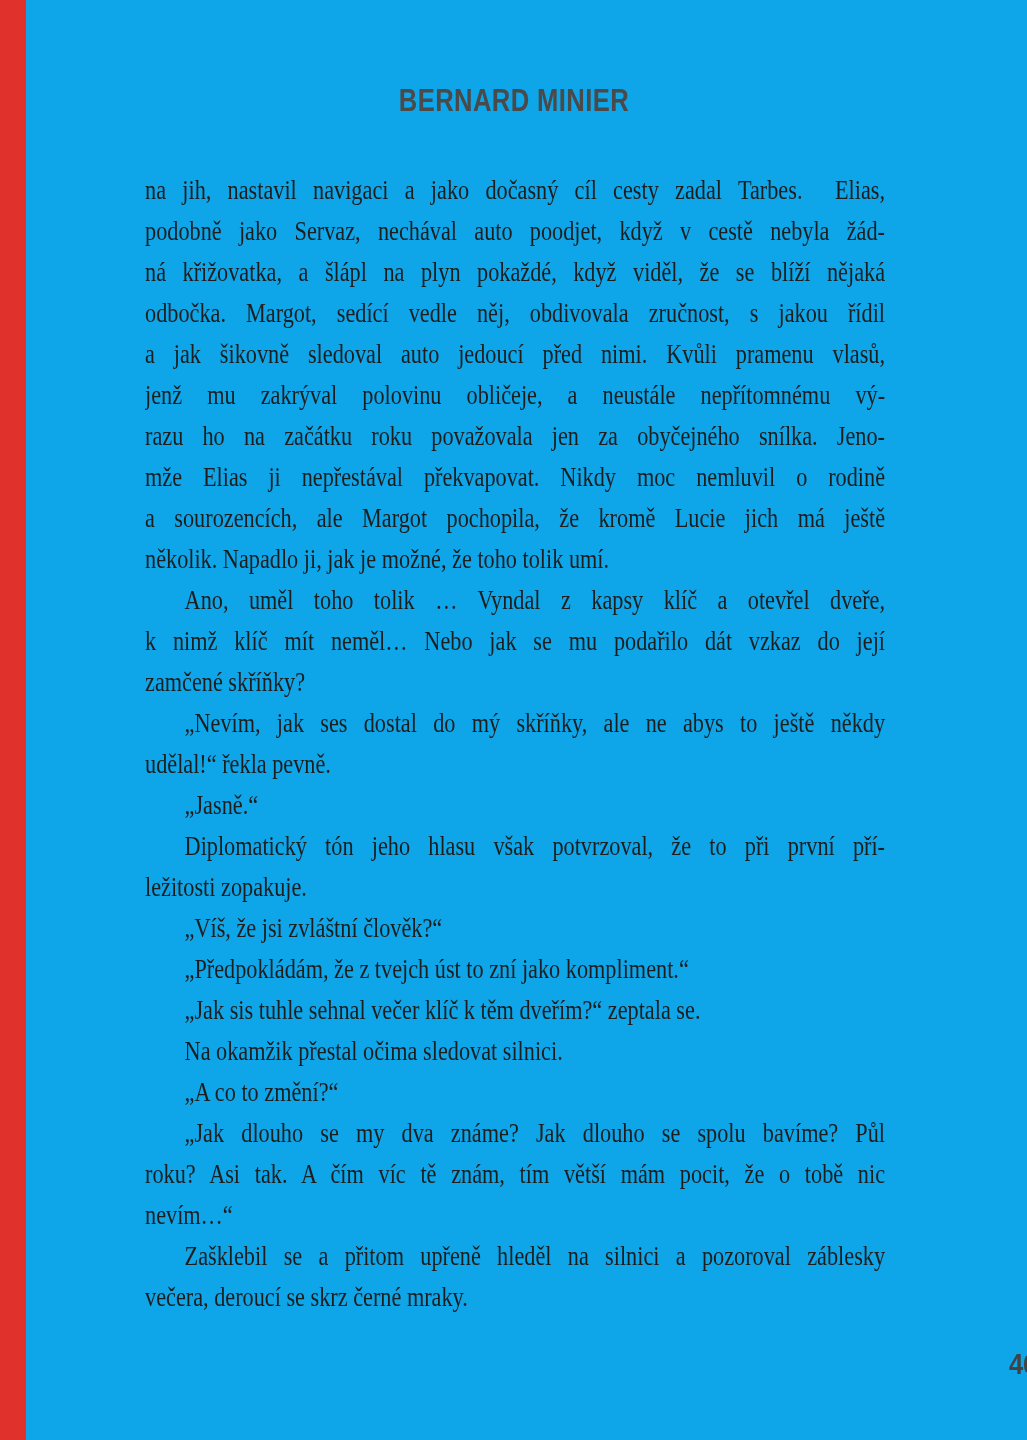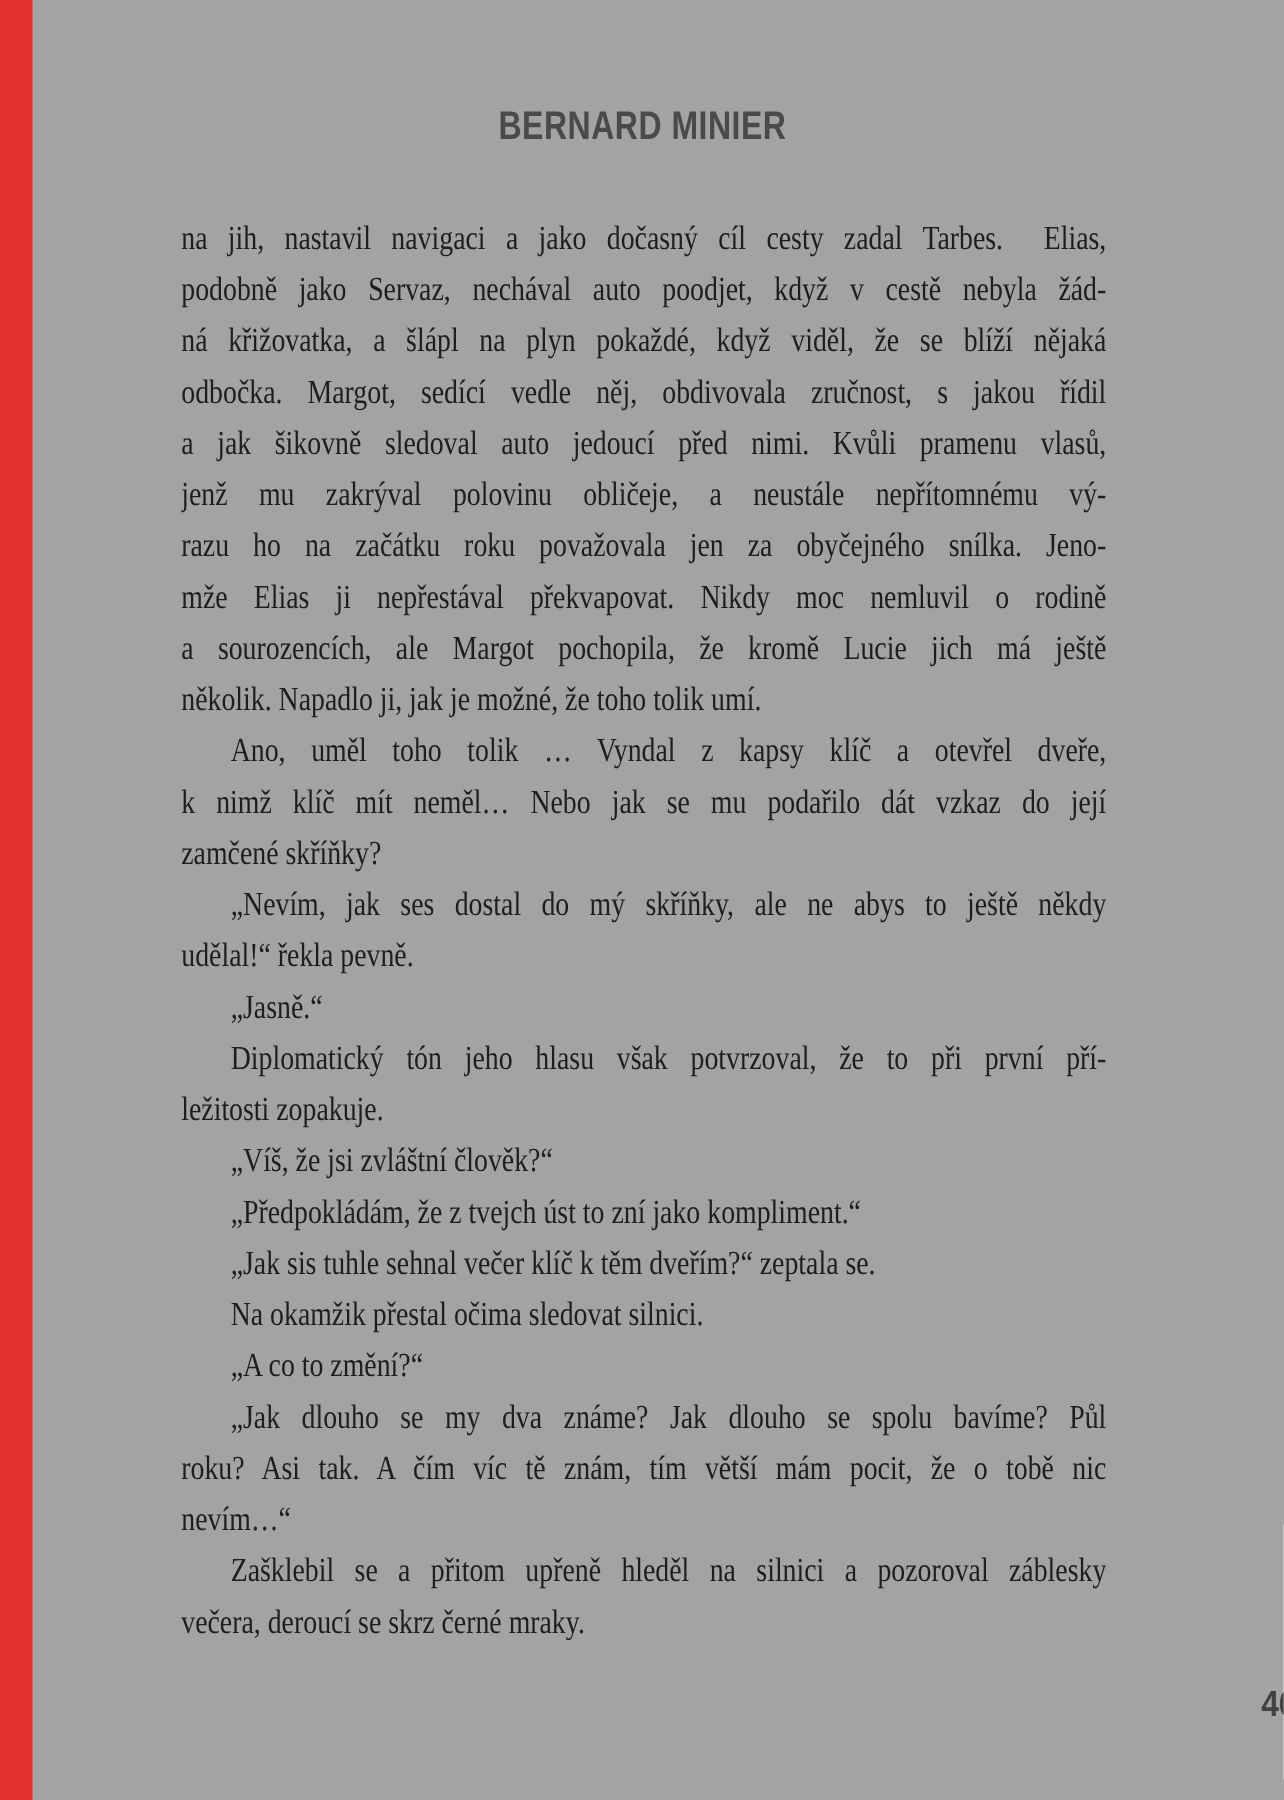--- a/index.html
+++ b/index.html
@@ -87,21 +87,21 @@
     font-size: 29px;
     line-height: 32px;
     color: #424242;
     transform: scaleX(0.88);
     transform-origin: 50% 50%;
   }
 </style>
 </head>
 <body>
 
-<div class="page" style="background: #a3a3a3;">
+<div class="page" style="background: #0ea5e9;">
 
   <div class="edge-bar" style="background: rgb(224, 49, 45);"></div>
 
   <div class="running-header">
     <span class="author" style="color: rgb(74, 74, 74);">BERNARD MINIER</span>
   </div>
 
   <div class="text-block" style="color: rgb(30, 30, 30);">
       <div class="line justify">na jih, nastavil navigaci a jako dočasný cíl cesty zadal Tarbes.&nbsp; Elias,</div>
       <div class="line justify">podobně jako Servaz, nechával auto poodjet, když v cestě nebyla žád-</div>

